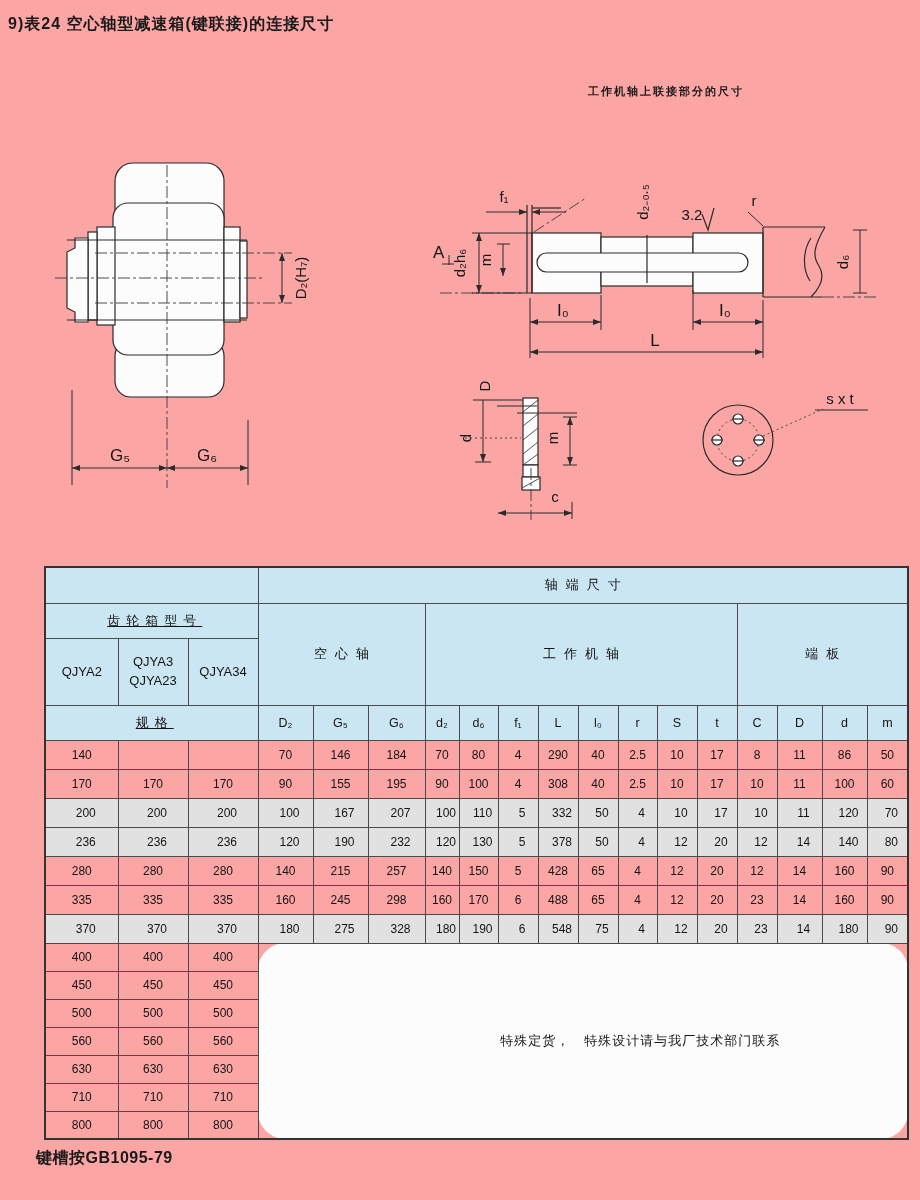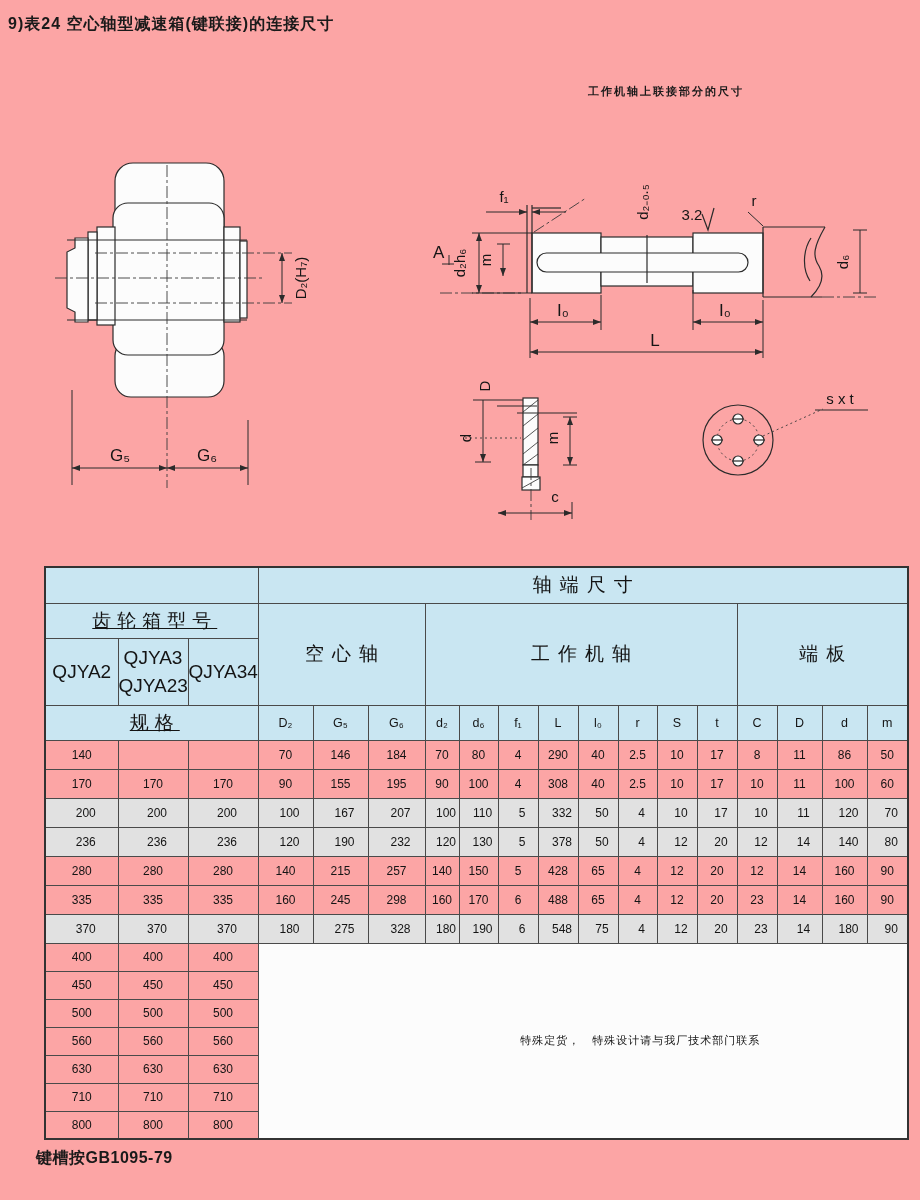--- a/index.html
+++ b/index.html
@@ -16,28 +16,28 @@
   svg .dim{stroke:#2b2b2b;stroke-width:1;fill:none;}
   svg .dot{stroke:#3a3a3a;stroke-width:0.9;fill:none;stroke-dasharray:2 3;}
   svg .hat{stroke:#2b2b2b;stroke-width:0.8;fill:none;}
   svg text{fill:#151515;font-family:"Liberation Sans",sans-serif;font-size:15px;}
   svg text.big{font-size:17px;}
 
   table.dims{position:absolute;left:44px;top:566px;width:863px;border-collapse:collapse;
              table-layout:fixed;text-align:center;font-size:12px;color:#141414;
              border:2px solid #333;}
   table.dims td{border:1px solid #4a4a4a;padding:0;overflow:hidden;}
-  .hc{background:#c9e6f2;font-size:19px;}
+  .hc{background:#c9e6f2;font-size:13px;}
   .ls8{letter-spacing:8px;padding-left:8px !important;}
   .ls6{letter-spacing:6px;padding-left:6px !important;text-decoration:underline;}
   .sym{font-size:12.5px;text-align:center;}
   tr.h1{height:36px;} tr.h2{height:35px;} tr.h3{height:67px;} tr.h4{height:35px;}
   tr.dr{height:29px;} tr.mr{height:28px;}
   tr.shaded td{background:#e1e1e1;padding-left:8px;}
-  td.note-cell{font-size:11px;letter-spacing:1px;text-align:center;padding-left:115px !important;background:#fcfcfc;}
+  td.note-cell{font-size:13px;letter-spacing:1px;text-align:center;padding-left:115px !important;background:#fcfcfc;border-radius:27px;}
   .m2{line-height:1.45;}
 </style>
 </head>
 <body>
 
 <div class="page">
 
   <div class="title">9)表24 空心轴型减速箱(键联接)的连接尺寸</div>
   <div class="caption">工作机轴上联接部分的尺寸</div>
 

